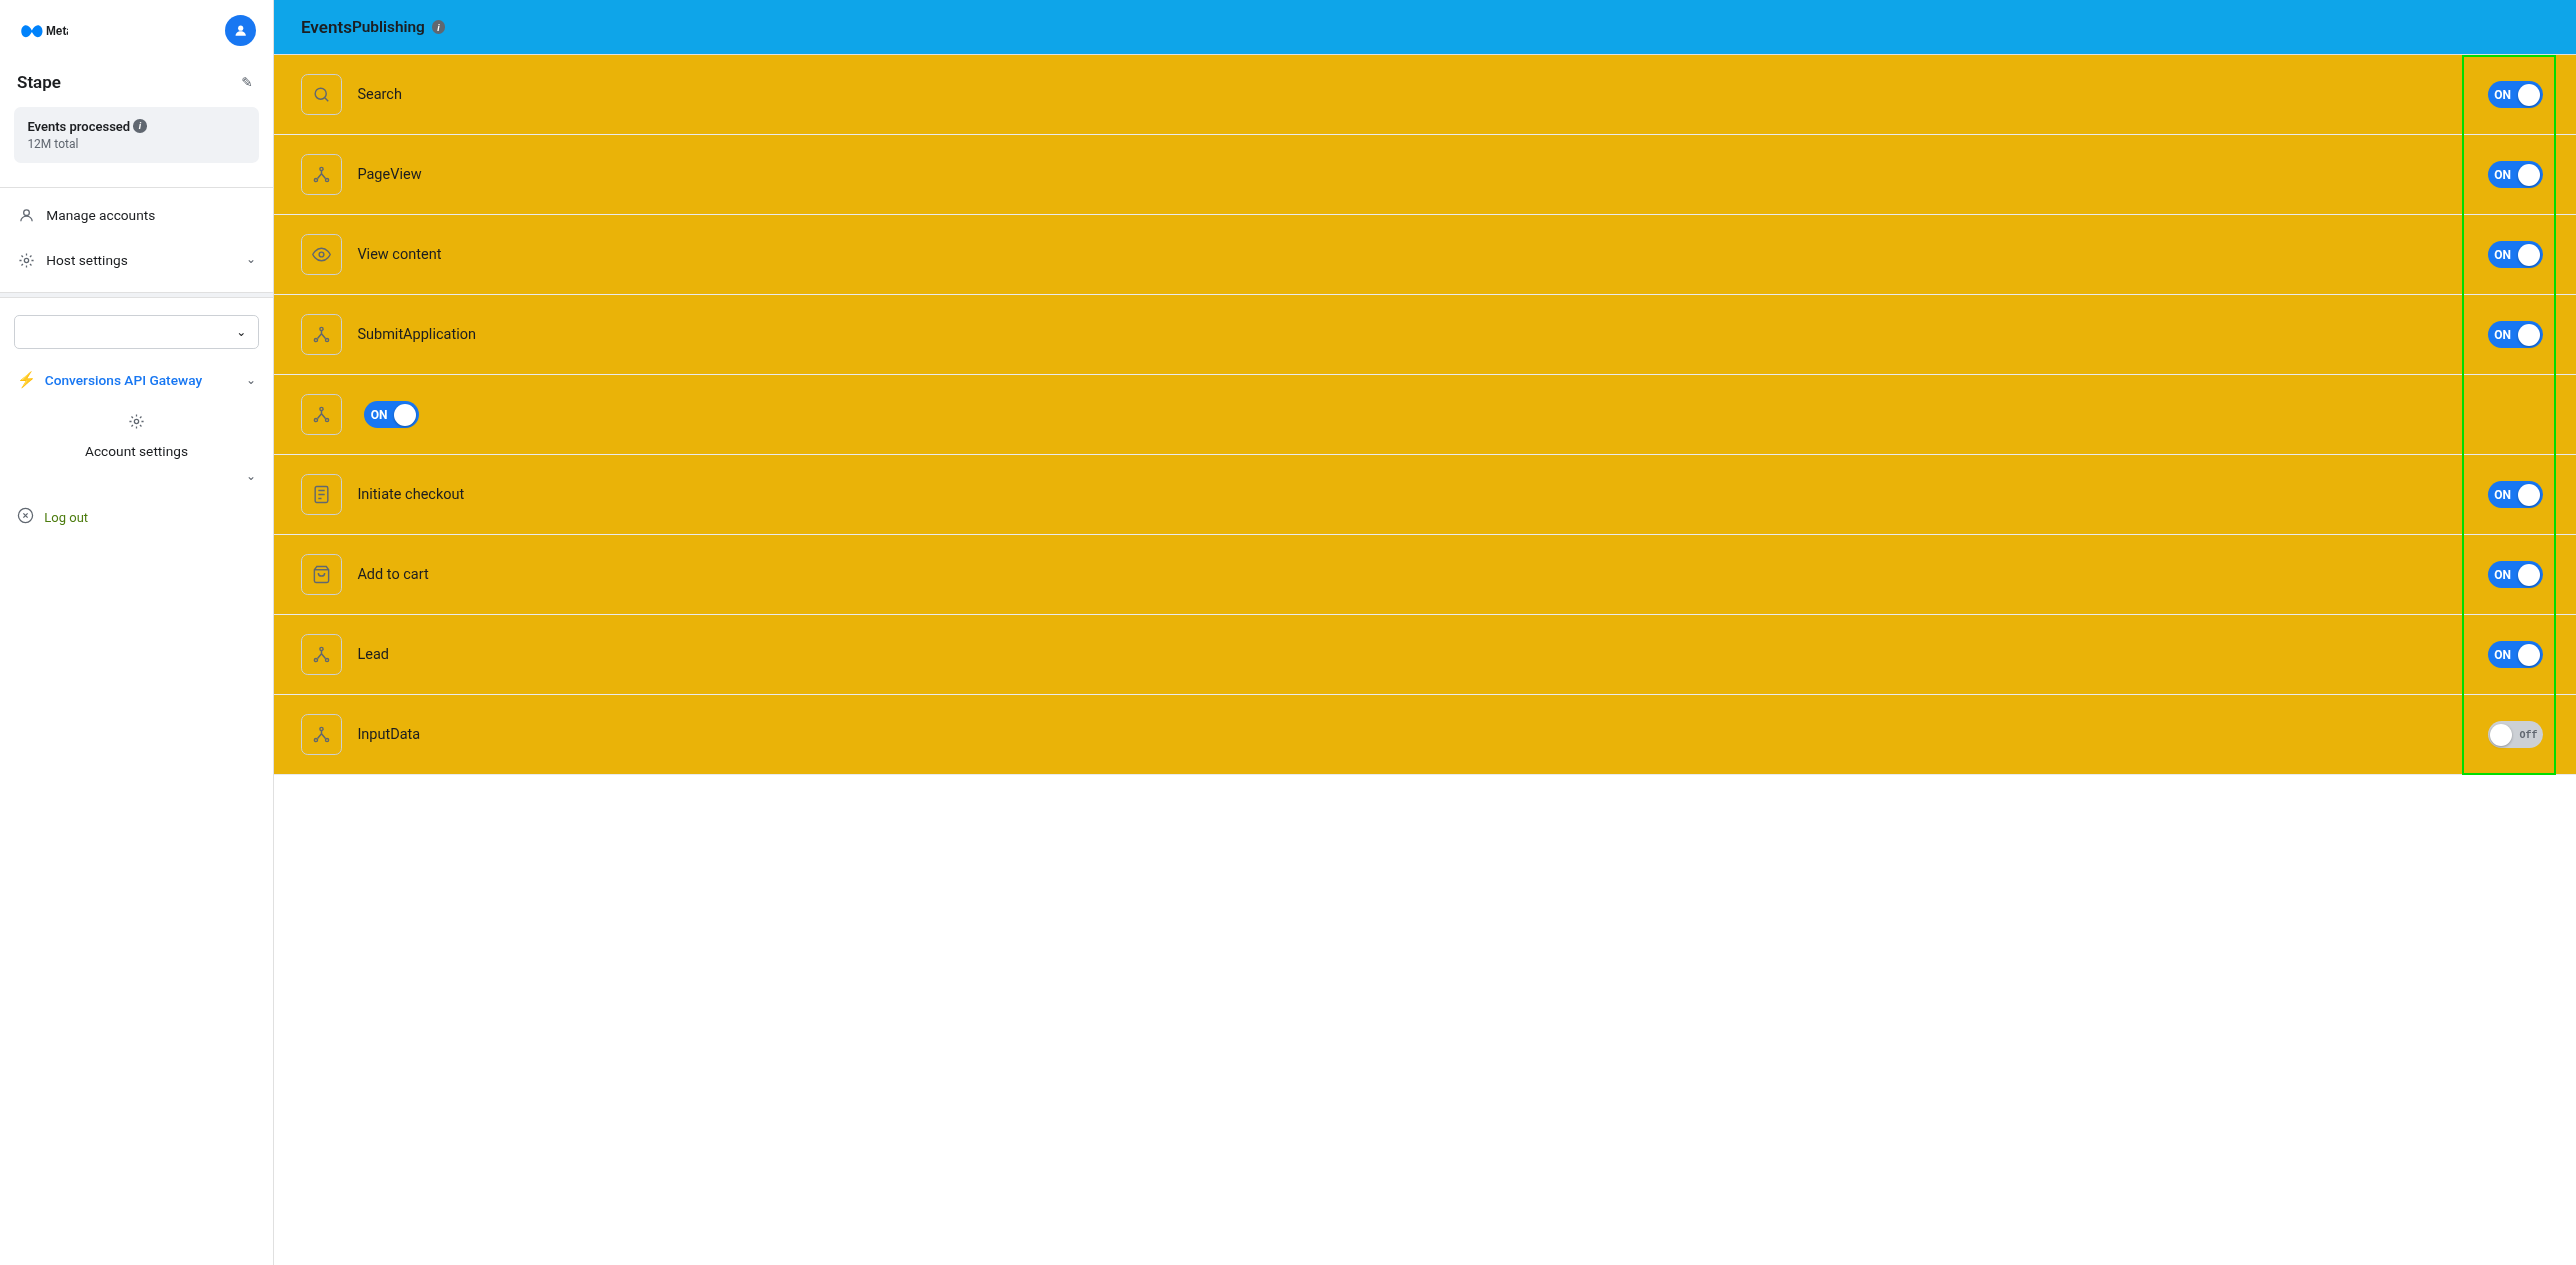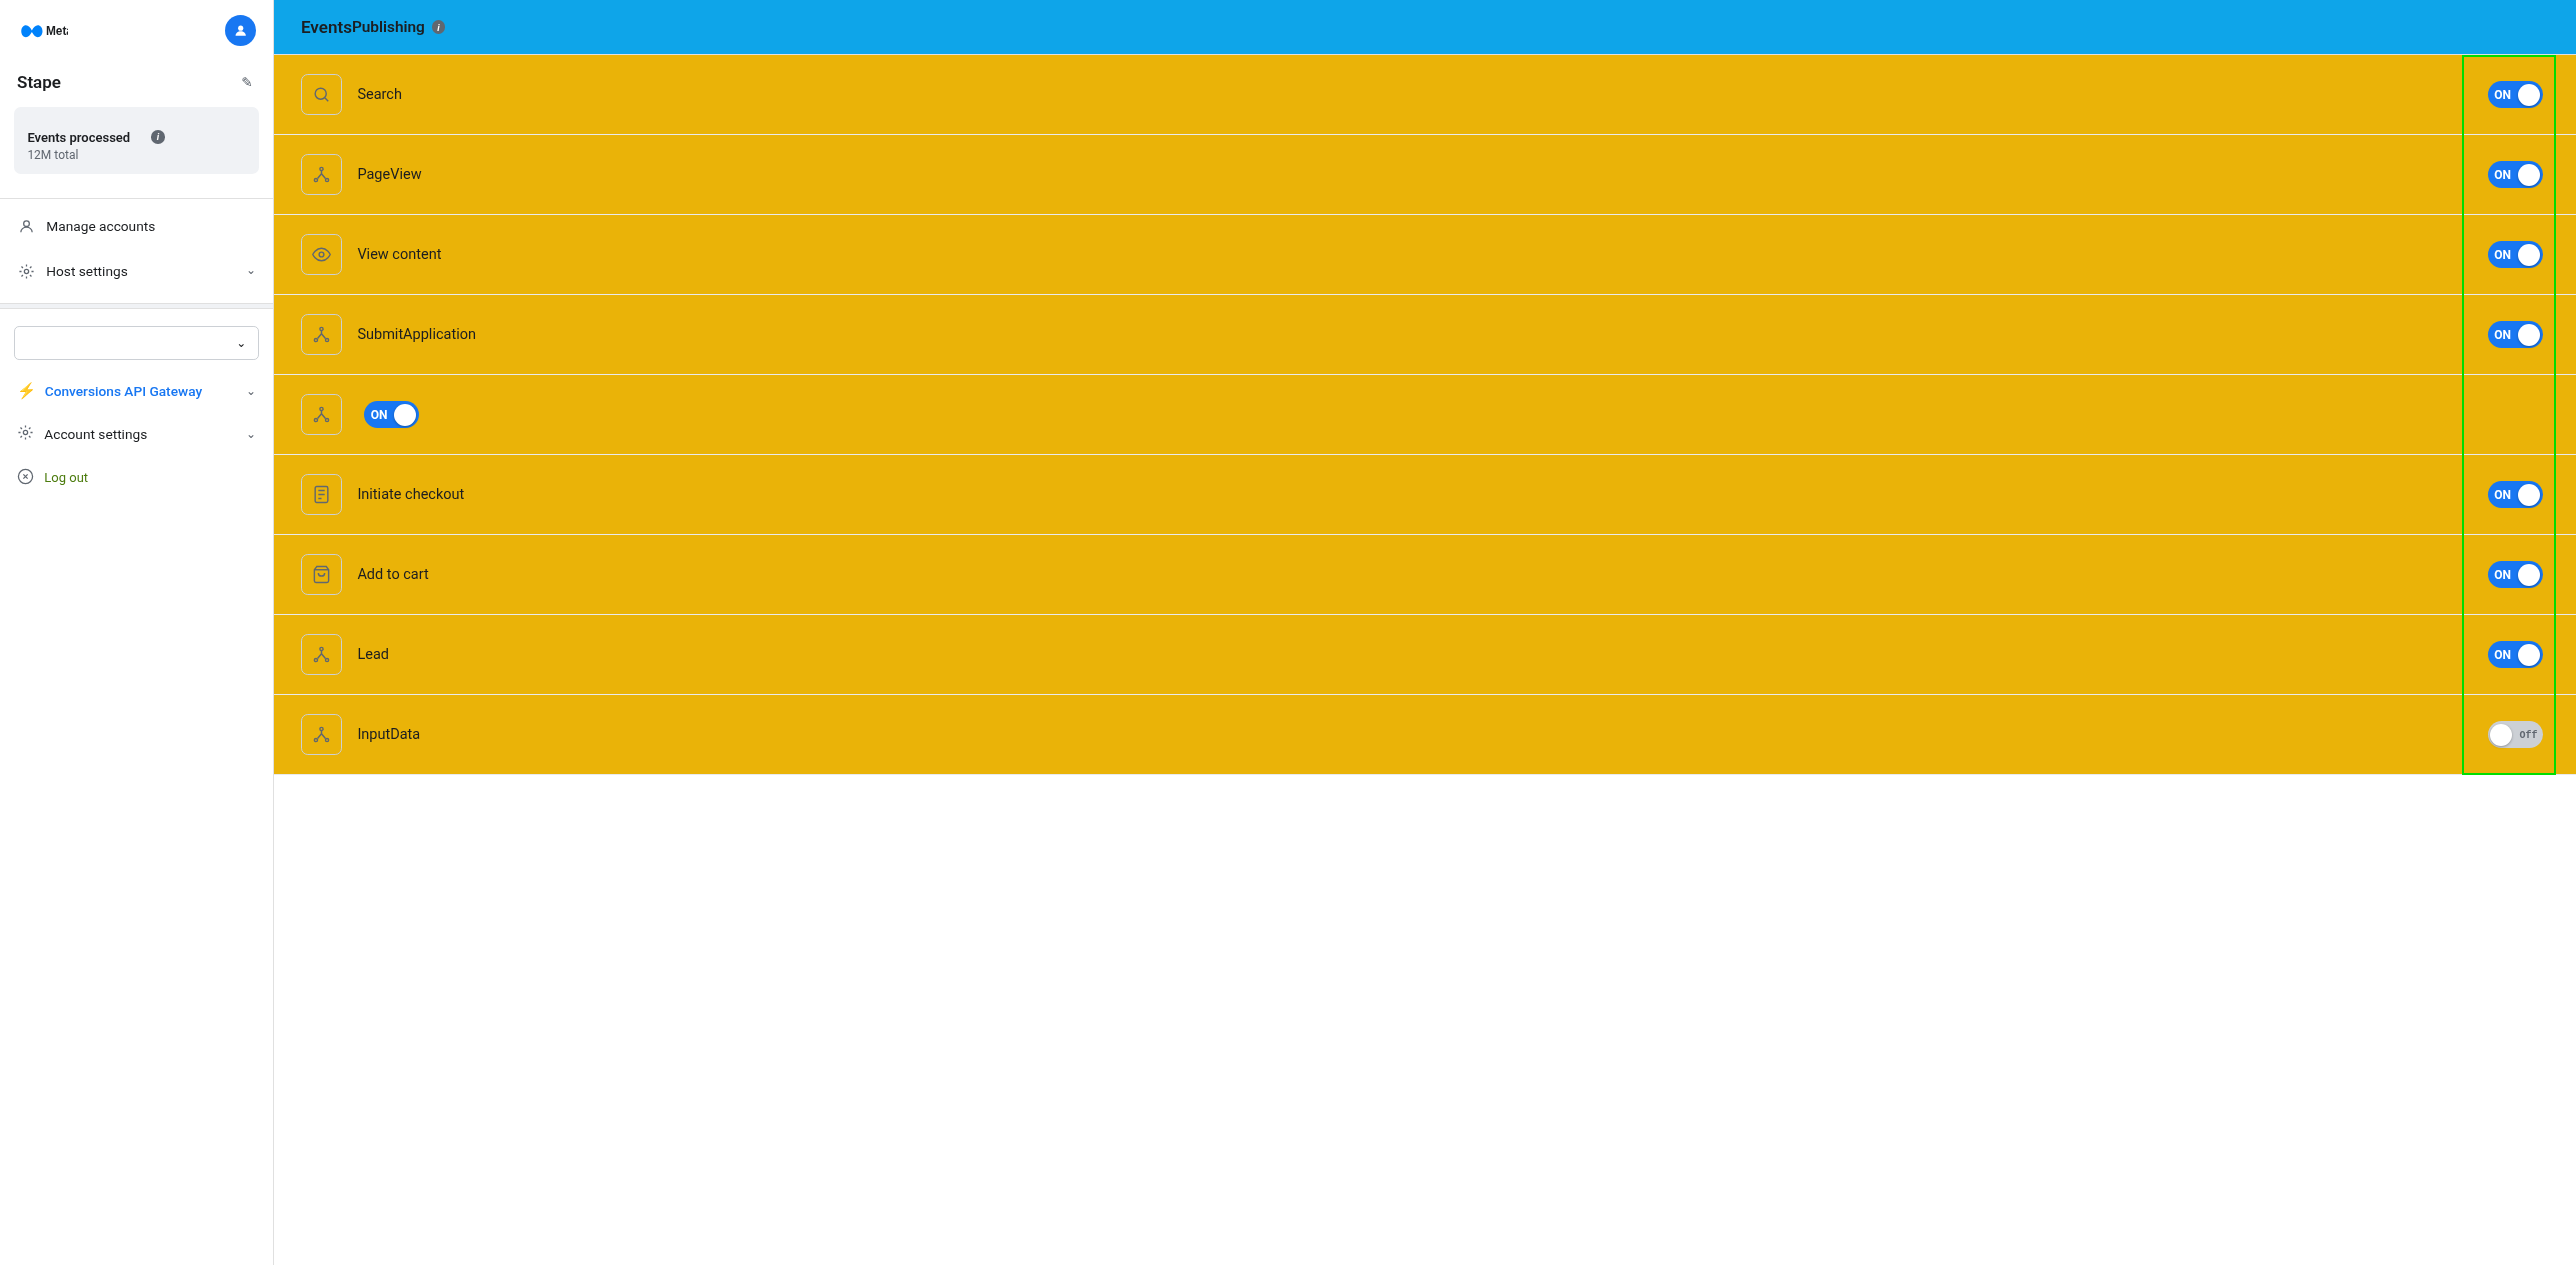--- a/index.html
+++ b/index.html
@@ -72,23 +72,22 @@
       border-radius: 6.8px;
       padding: 12px 13.7px;
     }
 
     .events-card-title {
       font-size: 13px;
       font-weight: 600;
       color: #1c1e21;
       display: flex;
       align-items: flex-start;
-      gap: 21px;
+      gap: 3px;
       margin-bottom: 3.4px;
-      margin-top: 11px;
     }
 
     .info-icon {
       width: 13.7px;
       height: 13.7px;
       border-radius: 50%;
       background: #606770;
       color: white;
       font-size: 9.4px;
       display: inline-flex;
@@ -174,20 +173,21 @@
     }
 
     .account-settings-item {
       display: flex;
       align-items: center;
       gap: 10.3px;
       padding: 12px 17px;
       cursor: pointer;
       color: #1c1e21;
       font-size: 13.7px;
+      flex-direction: column;
     }
 
     .account-settings-item .chevron { margin-left: auto; color: #606770; font-size: 12px; }
 
     .logout-item {
       display: flex;
       align-items: center;
       gap: 10.3px;
       padding: 12px 17px;
       cursor: pointer;

